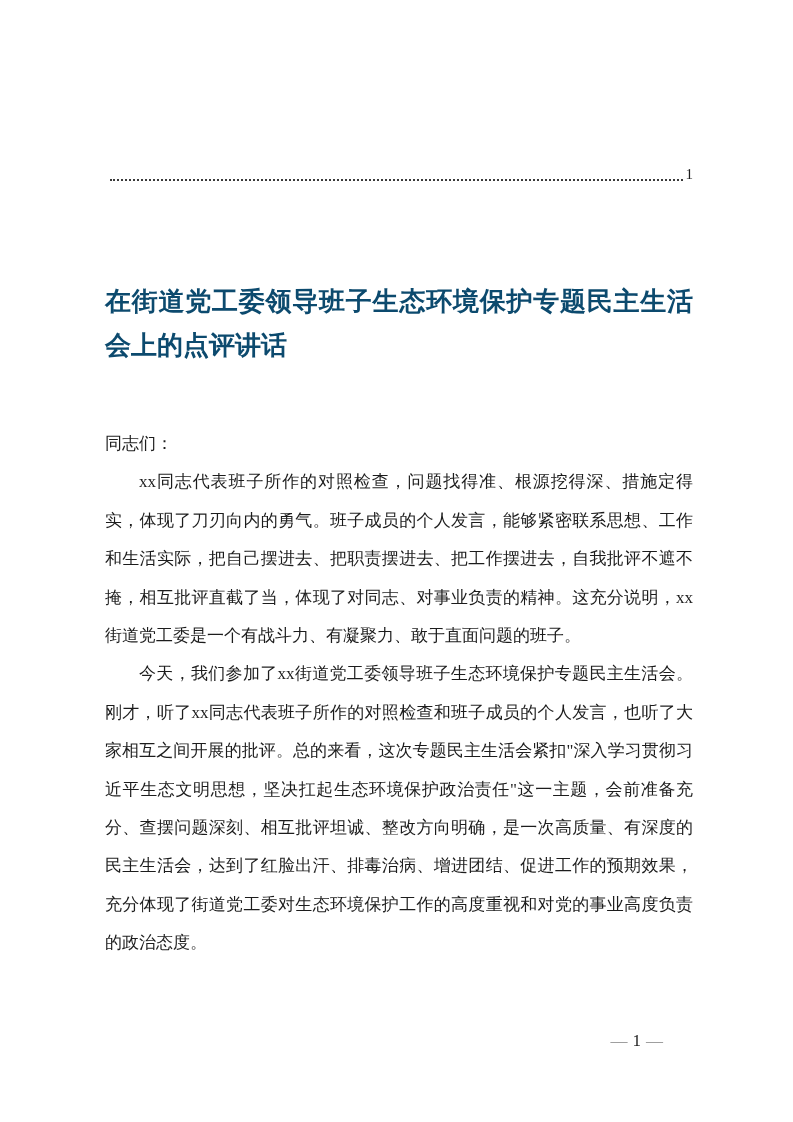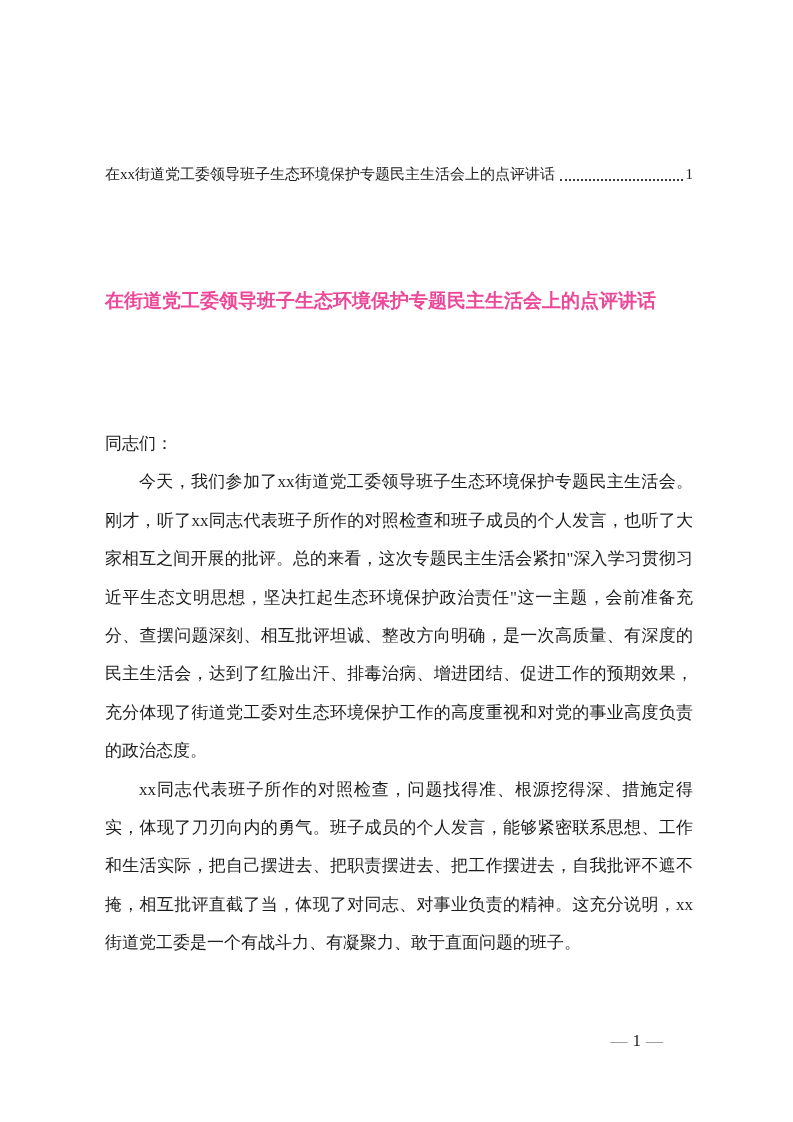--- a/index.html
+++ b/index.html
@@ -49,24 +49,24 @@
 
   
   .doc-title {
     position: absolute;
     left: 105px;
     top: 279px;
     width: 588px;
     margin: 0;
     font-family: "Liberation Sans", "DejaVu Sans", sans-serif;
     font-weight: 700;
-    font-size: 19px;
+    font-size: 26px;
     line-height: 44px;
     text-align: justify;
-    color: #ec4899;
+    color: #0c4a6e;
   }
 
   
   .doc-body {
     position: absolute;
     left: 105px;
     top: 425px;
     width: 588px;
     font-size: 17px;
     line-height: 38.4px;
@@ -97,31 +97,30 @@
     padding: 0 5px;
   }
 </style>
 </head>
 <body>
 
 <div class="page">
 
   <div class="toc">
     <div class="toc-row">
-      <span class="toc-title">在xx街道党工委领导班子生态环境保护专题民主生活会上的点评讲话</span>
       <span class="toc-leader"></span>
       <span class="toc-page">1</span>
     </div>
   </div>
 
   <h1 class="doc-title">在街道党工委领导班子生态环境保护专题民主生活会上的点评讲话</h1>
 
   <div class="doc-body">
     <p class="salutation">同志们：</p>
+    <p class="para">xx同志代表班子所作的对照检查，问题找得准、根源挖得深、措施定得实，体现了刀刃向内的勇气。班子成员的个人发言，能够紧密联系思想、工作和生活实际，把自己摆进去、把职责摆进去、把工作摆进去，自我批评不遮不掩，相互批评直截了当，体现了对同志、对事业负责的精神。这充分说明，xx街道党工委是一个有战斗力、有凝聚力、敢于直面问题的班子。</p>
     <p class="para">今天，我们参加了xx街道党工委领导班子生态环境保护专题民主生活会。刚才，听了xx同志代表班子所作的对照检查和班子成员的个人发言，也听了大家相互之间开展的批评。总的来看，这次专题民主生活会紧扣"深入学习贯彻习近平生态文明思想，坚决扛起生态环境保护政治责任"这一主题，会前准备充分、查摆问题深刻、相互批评坦诚、整改方向明确，是一次高质量、有深度的民主生活会，达到了红脸出汗、排毒治病、增进团结、促进工作的预期效果，充分体现了街道党工委对生态环境保护工作的高度重视和对党的事业高度负责的政治态度。</p>
-    <p class="para">xx同志代表班子所作的对照检查，问题找得准、根源挖得深、措施定得实，体现了刀刃向内的勇气。班子成员的个人发言，能够紧密联系思想、工作和生活实际，把自己摆进去、把职责摆进去、把工作摆进去，自我批评不遮不掩，相互批评直截了当，体现了对同志、对事业负责的精神。这充分说明，xx街道党工委是一个有战斗力、有凝聚力、敢于直面问题的班子。</p>
   </div>
 
   <div class="footer">
     <span class="dash">—</span><span>1</span><span class="dash">—</span>
   </div>
 
 </div>
 
 </body></html>

